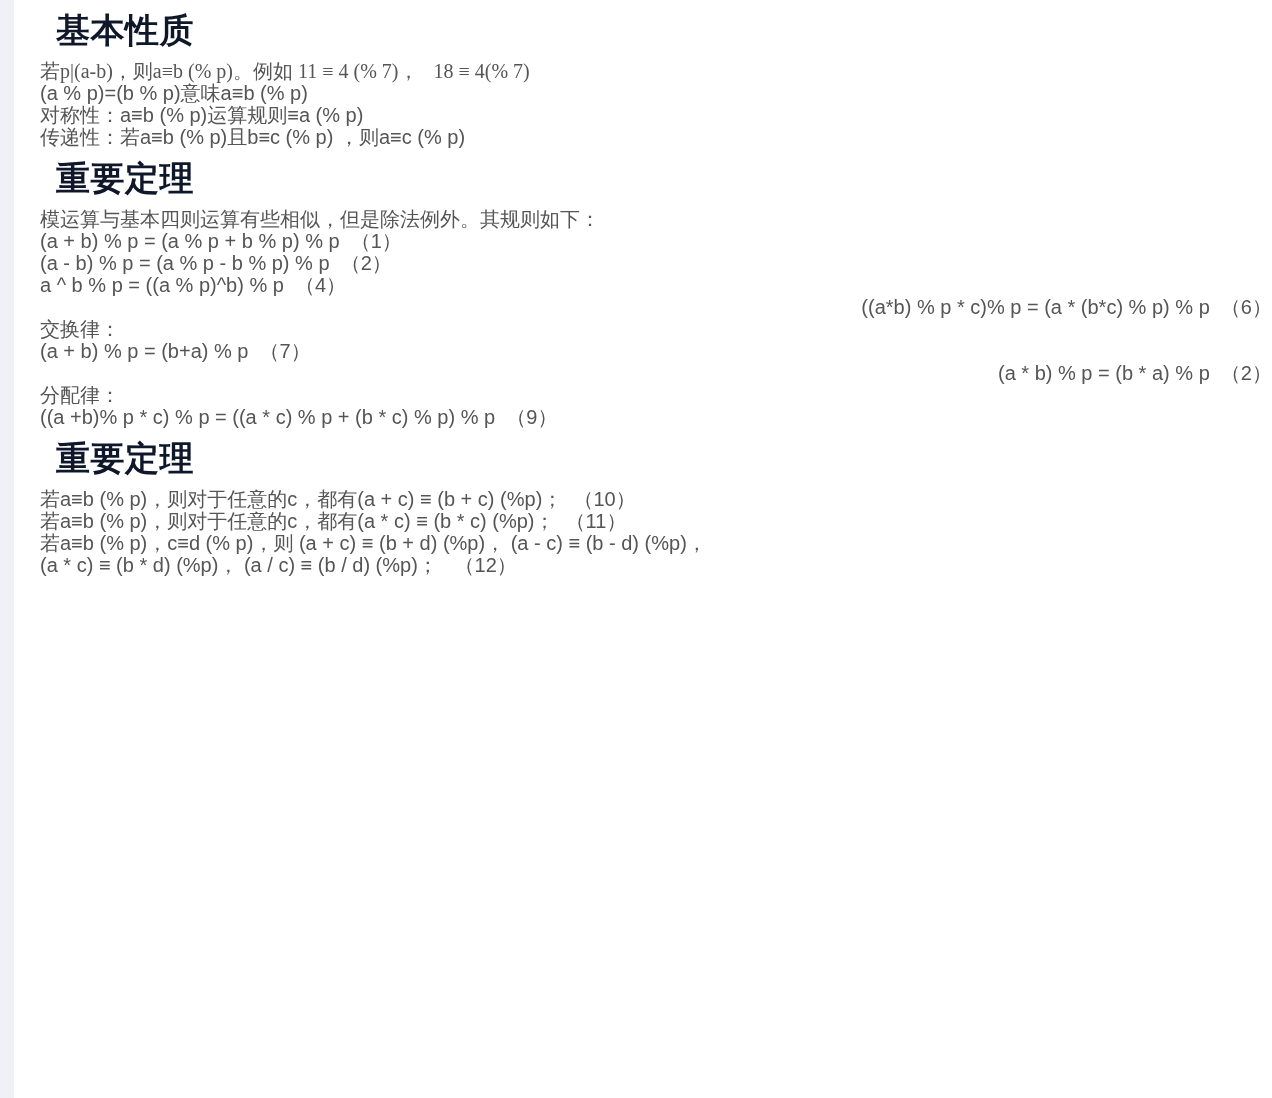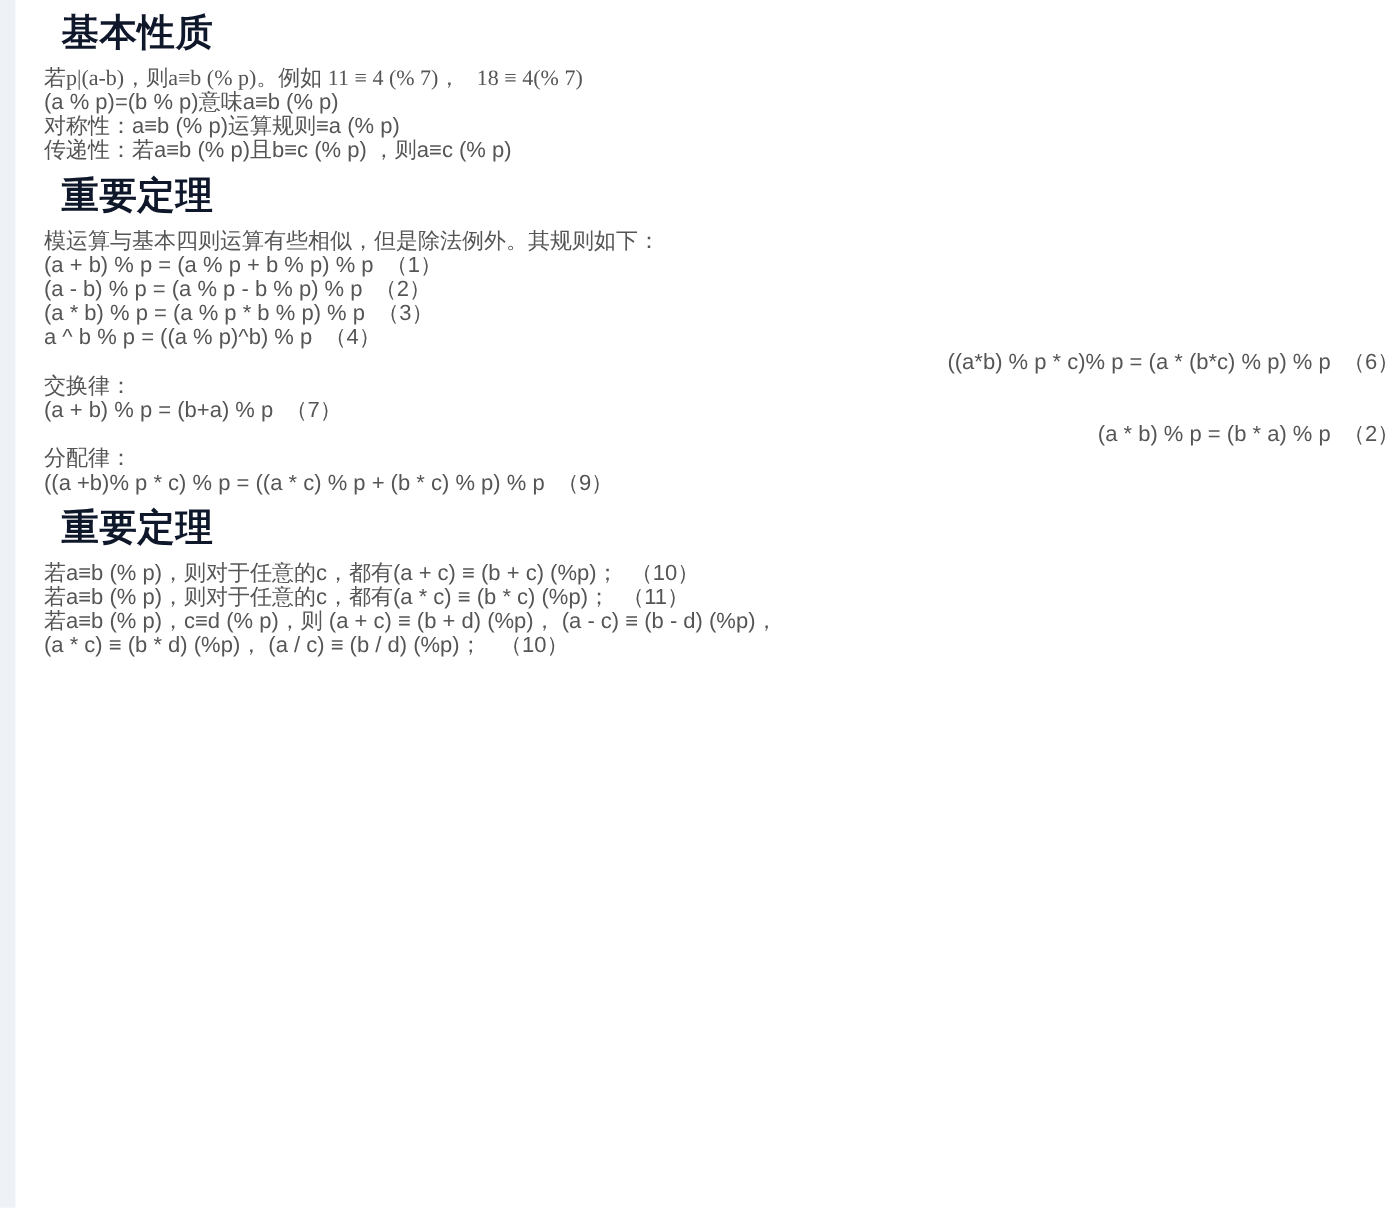--- a/index.html
+++ b/index.html
@@ -61,28 +61,27 @@
   <h2 class="sec mt26a">基本性质</h2>
   <p class="ln ind-a mt22">若p|(a-b)，则a≡b (% p)。例如 11 ≡ 4 (% 7)，   18 ≡ 4(% 7)</p>
   <p class="ln ind-a mt14">(a % p)=(b % p)意味a≡b (% p)</p>
   <p class="ln ind-a mt14">对称性：a≡b (% p)运算规则≡a (% p)</p>
   <p class="ln ind-a mt14">传递性：若a≡b (% p)且b≡c (% p) ，则a≡c (% p)</p>
 
   <h2 class="sec mt46">重要定理</h2>
   <p class="ln ind-b mt26a">模运算与基本四则运算有些相似，但是除法例外。其规则如下：</p>
   <p class="ln ind-a mt21">(a + b) % p = (a % p + b % p) % p  （1）</p>
   <p class="ln ind-a mt14">(a - b) % p = (a % p - b % p) % p  （2）</p>
-  <p class="ln ind-a mt14">(a * b) % p = (a % p * b % p) % p  （3）</p>
   <p class="ln ind-a mt14">a ^ b % p = ((a % p)^b) % p  （4）</p>
   <p class="ln ind-d mt36">((a*b) % p * c)% p = (a * (b*c) % p) % p  （6）</p>
   <p class="ln ind-c mt20">交换律：</p>
   <p class="ln ind-c mt16">(a + b) % p = (b+a) % p  （7）</p>
   <p class="ln ind-d mt36">(a * b) % p = (b * a) % p  （2）</p>
   <p class="ln ind-c mt20">分配律：</p>
   <p class="ln ind-c mt16">((a +b)% p * c) % p = ((a * c) % p + (b * c) % p) % p  （9）</p>
 
   <h2 class="sec mt47">重要定理</h2>
   <p class="ln ind-a mt21">若a≡b (% p)，则对于任意的c，都有(a + c) ≡ (b + c) (%p)；  （10）</p>
   <p class="ln ind-a mt14">若a≡b (% p)，则对于任意的c，都有(a * c) ≡ (b * c) (%p)；  （11）</p>
   <p class="ln ind-a mt14">若a≡b (% p)，c≡d (% p)，则 (a + c) ≡ (b + d) (%p)， (a - c) ≡ (b - d) (%p)，</p>
-  <p class="ln ind-a mt14">(a * c) ≡ (b * d) (%p)， (a / c) ≡ (b / d) (%p)；   （10）</p>
+  <p class="ln ind-a mt14">(a * c) ≡ (b * d) (%p)， (a / c) ≡ (b / d) (%p)；   （12）</p>
 
 </div>
 
 </body></html>

